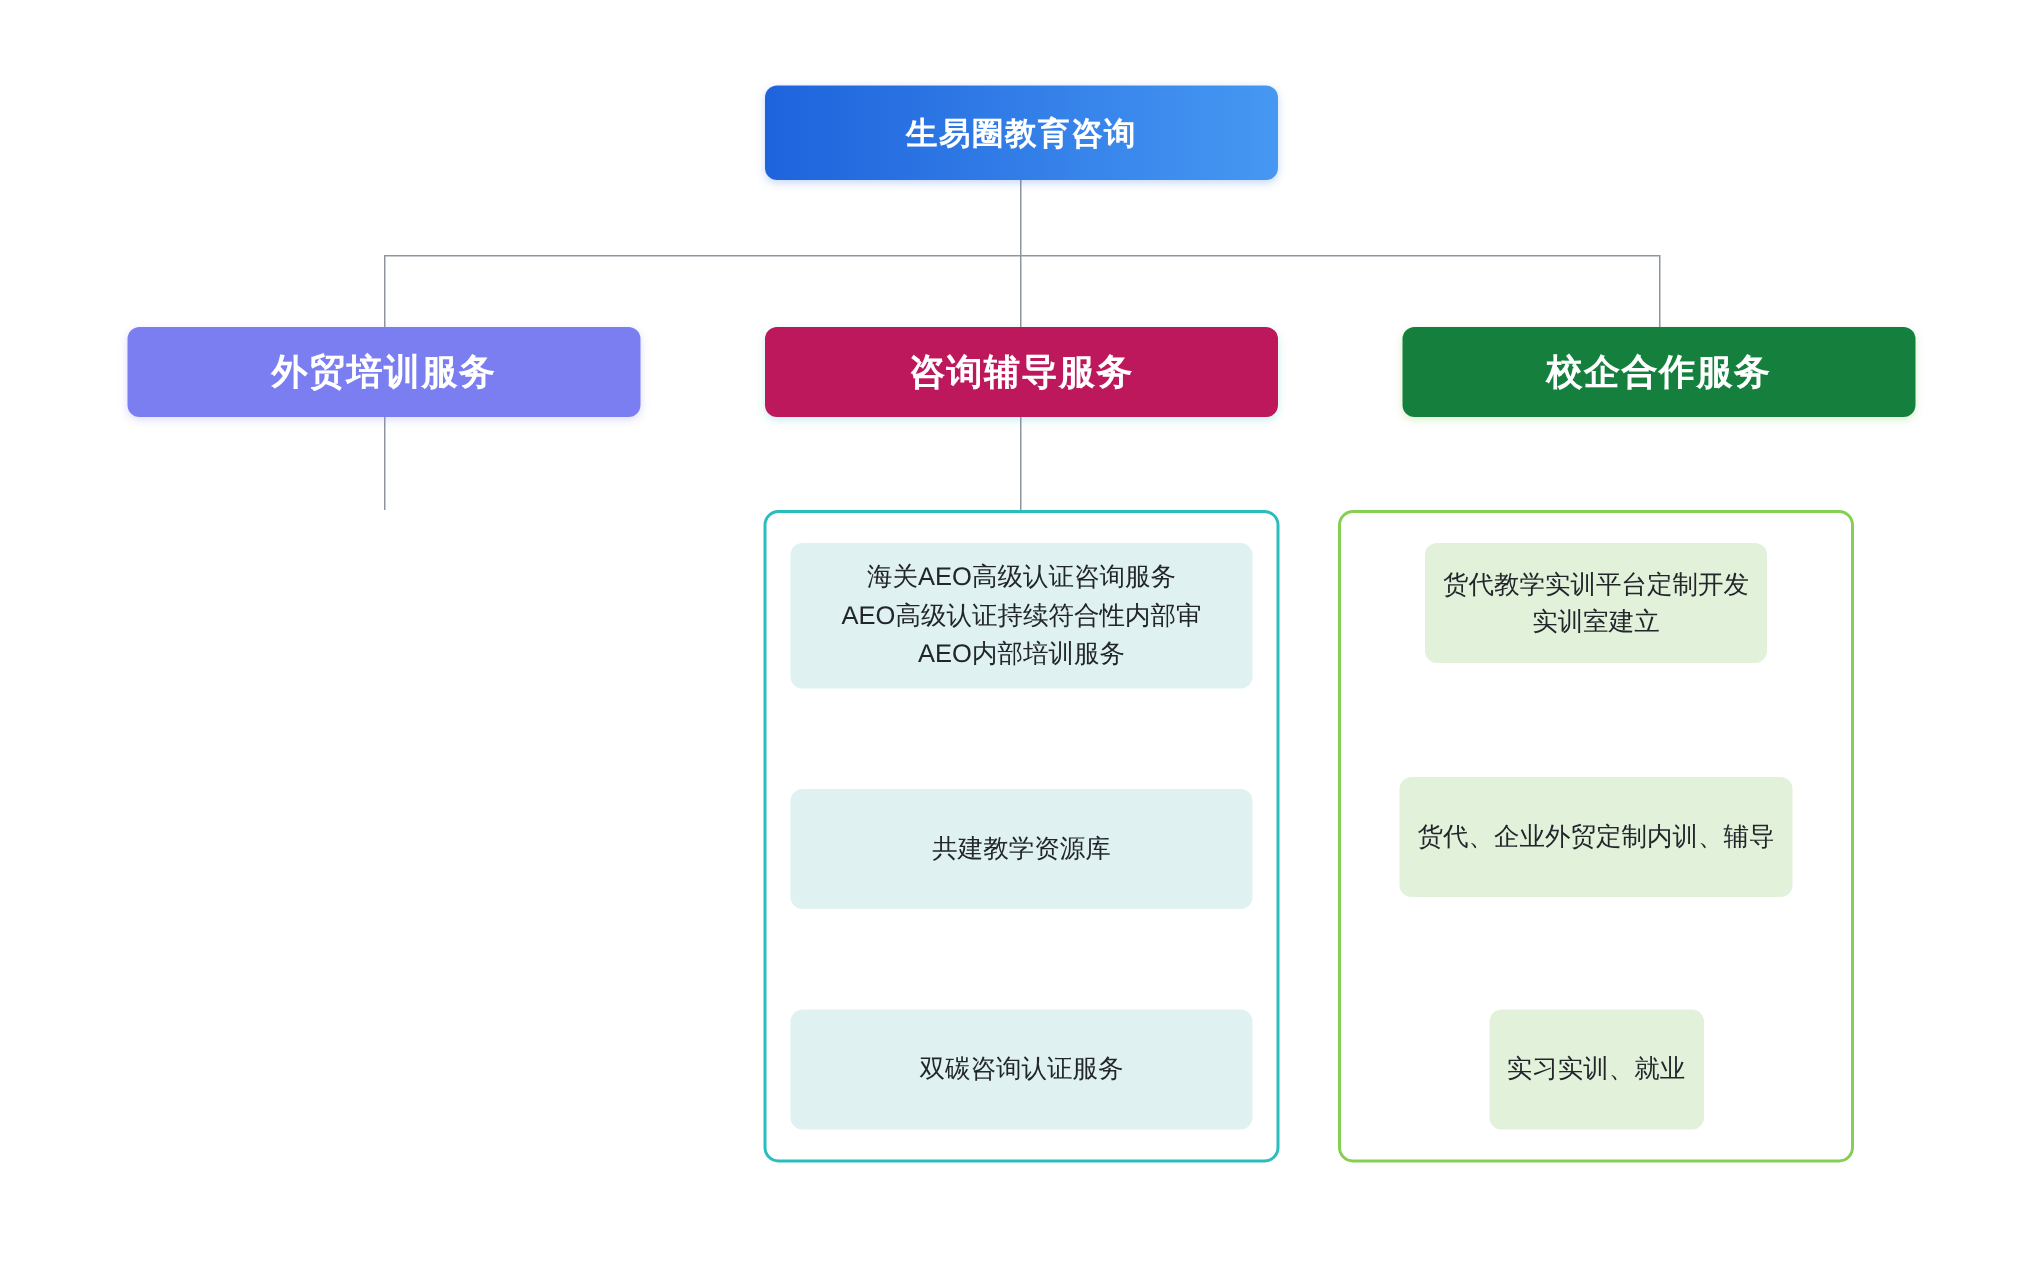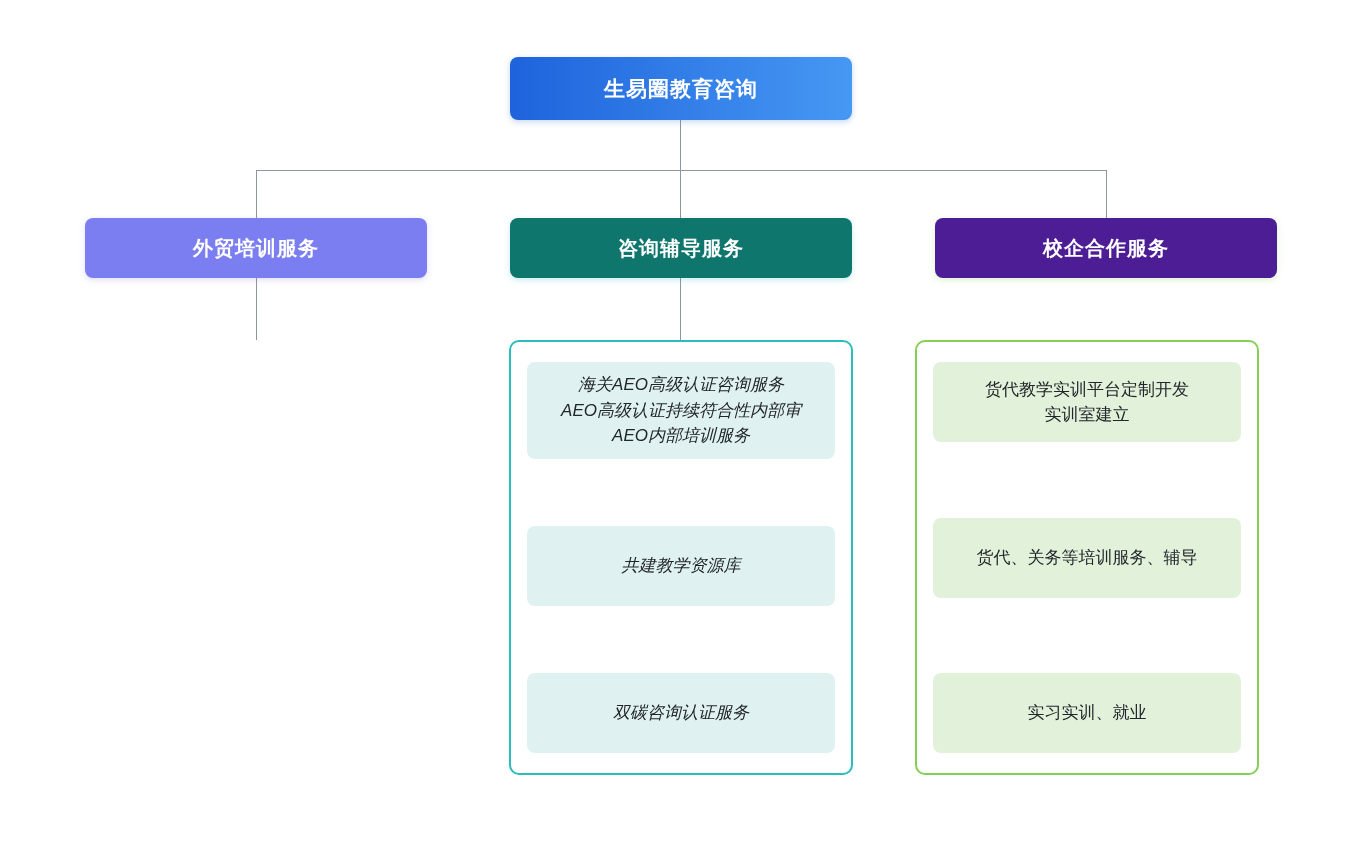--- a/index.html
+++ b/index.html
@@ -39,58 +39,58 @@
   }
 
   
   .branch-header {
     position: absolute;
     top: 218px;
     width: 342px; height: 60px;
     border-radius: 8px;
     display: flex; align-items: center; justify-content: center;
     color: #ffffff;
-    font-size: 20px; font-weight: bold;
+    font-size: 24px; font-weight: bold;
     letter-spacing: 1px;
   }
   .branch-header.trade   { left: 85px;  background: #7b7ef0; box-shadow: 0 2px 6px rgba(123,126,240,.25); }
-  .branch-header.consult { left: 510px; background: #0f766e; box-shadow: 0 2px 6px rgba(41,185,189,.25); }
-  .branch-header.school  { left: 935px; background: #4c1d95; box-shadow: 0 2px 6px rgba(113,200,67,.25); }
+  .branch-header.consult { left: 510px; background: #be185d; box-shadow: 0 2px 6px rgba(41,185,189,.25); }
+  .branch-header.school  { left: 935px; background: #15803d; box-shadow: 0 2px 6px rgba(113,200,67,.25); }
 
   
   .branch-panel {
     position: absolute;
     top: 340px;
     width: 344px; height: 435px;
     background: #ffffff;
     border-radius: 10px;
     border: 2px solid;
     padding: 20px 16px;
     display: flex; flex-direction: column;
     justify-content: space-between;
     gap: 22px;
   }
   .branch-panel.trade   { left: 84px;  border-color: #8b8ef2; }
   .branch-panel.consult { left: 509px; border-color: #2abdbd; }
-  .branch-panel.school  { left: 915px; border-color: #85cf55; }
+  .branch-panel.school  { left: 892px; border-color: #85cf55; align-items: center; }
 
   .branch-item {
     border-radius: 8px;
     min-height: 80px;
     display: flex; align-items: center; justify-content: center;
     padding: 10px 12px;
     text-align: center;
     color: #22262b;
     font-size: 17px;
     font-weight: 500;
     line-height: 1.5;
     white-space: pre-line;
   }
   .trade   .branch-item { background: #e4e2f8; }
-  .consult .branch-item { background: #dff1f1; font-style: italic; }
+  .consult .branch-item { background: #dff1f1; }
   .school  .branch-item { background: #e1f1da; }
 </style>
 </head>
 <body>
 
 <div class="canvas">
 
   <div class="line v" style="left:680px; top:120px; height:98px;"></div>
   <div class="line h" style="left:256px; top:170px; width:850px;"></div>
   <div class="line v" style="left:256px; top:170px; height:48px;"></div>
@@ -117,17 +117,17 @@
     <div class="branch-item">海关AEO高级认证咨询服务
 AEO高级认证持续符合性内部审
 AEO内部培训服务</div>
     <div class="branch-item">共建教学资源库</div>
     <div class="branch-item">双碳咨询认证服务</div>
   </div>
 
   <div class="branch-panel school">
     <div class="branch-item">货代教学实训平台定制开发
 实训室建立</div>
-    <div class="branch-item">货代、关务等培训服务、辅导</div>
+    <div class="branch-item">货代、企业外贸定制内训、辅导</div>
     <div class="branch-item">实习实训、就业</div>
   </div>
 
 </div>
 
 </body></html>

